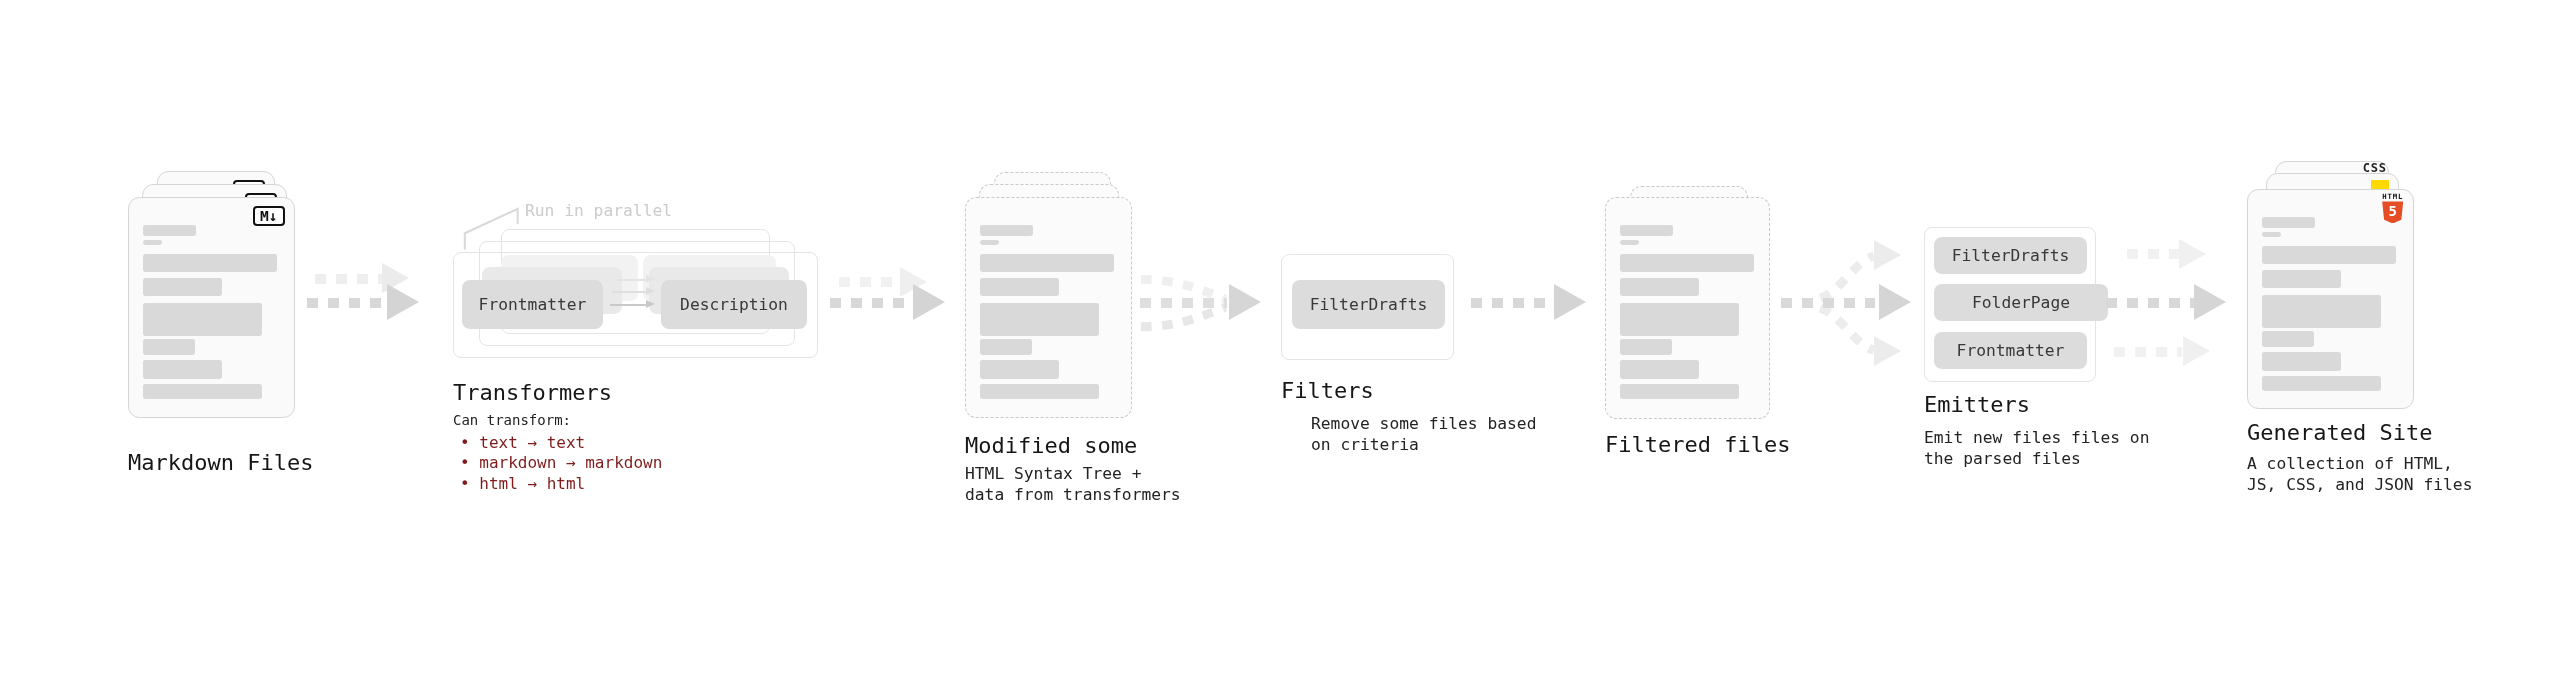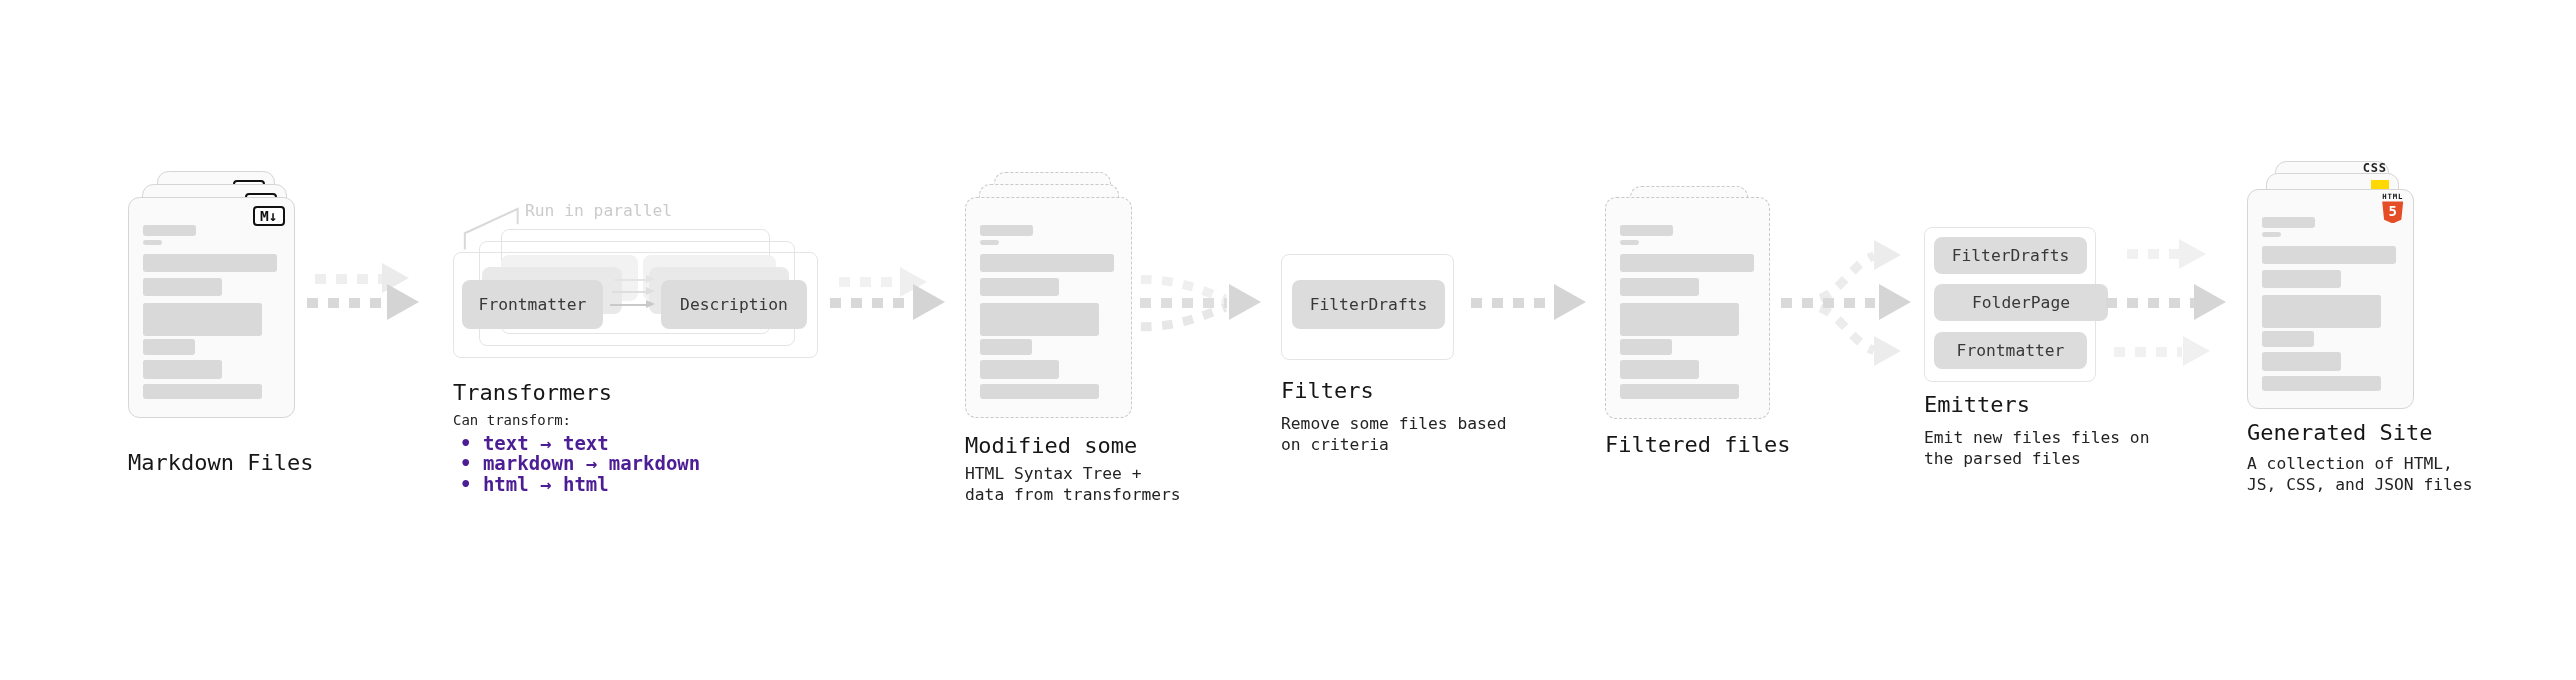--- a/index.html
+++ b/index.html
@@ -49,21 +49,21 @@
   .head.sm{border-top-width:15.4px; border-bottom-width:15.4px; border-left-width:27px;}
   .mini-line{position:absolute; height:1.6px; background:var(--c);}
   .mini-head{position:absolute; width:0; height:0;
     border-top:4.9px solid transparent; border-bottom:4.9px solid transparent;
     border-left:9px solid var(--c);}
   .overlay{position:absolute; left:0; top:0; pointer-events:none;}
   
   .stage-title{position:absolute; font-size:22px; color:#161616; white-space:nowrap; font-weight:500;}
   .stage-sub{position:absolute; font-size:16.3px; line-height:21px; color:#232323; white-space:nowrap;}
   .caption{position:absolute; font-size:14px; color:#232323; white-space:nowrap;}
-  .bullets{position:absolute; font-size:19px; line-height:20.3px; color:#4c1d95; white-space:nowrap;font-weight:bold;}
+  .bullets{position:absolute; font-size:16px; line-height:20.3px; color:#7f1d1d; white-space:nowrap;}
   .annotation{position:absolute; font-size:16.3px; color:#cbcbcb; white-space:nowrap;}
 </style>
 </head>
 <body>
 
 <div class="canvas">
 
   <svg class="overlay" width="2576" height="681" viewBox="0 0 3170 838">
 
     <path d="M 1404 344 C 1448 344 1472 354 1508 368" stroke="#efefef" stroke-width="11" fill="none" stroke-dasharray="13 13"></path>
@@ -163,21 +163,21 @@
 
   <div>
     <div class="dash" style="--c:#dedede;left:1140px;top:298px;width:87px"></div>
     <div class="head" style="--c:#d6d6d6;left:1229px;top:284px"></div>
   </div>
 
   <div>
     <div class="obox filled" style="left:1281px;top:254px;width:173px;height:106px"></div>
     <div class="pill" style="left:1292px;top:280px;width:153px;height:49px">FilterDrafts</div>
     <div class="stage-title" style="left:1281px;top:378px">Filters</div>
-    <div class="stage-sub" style="left:1281px;top:413px">
+    <div class="stage-sub" style="left:1311px;top:413px">
       <div>Remove some files based</div>
       <div>on criteria</div>
     </div>
   </div>
 
   <div>
     <div class="dash" style="--c:#d8d8d8;left:1471px;top:298px;width:83px"></div>
     <div class="head" style="--c:#d4d4d4;left:1554px;top:284px"></div>
   </div>
 

